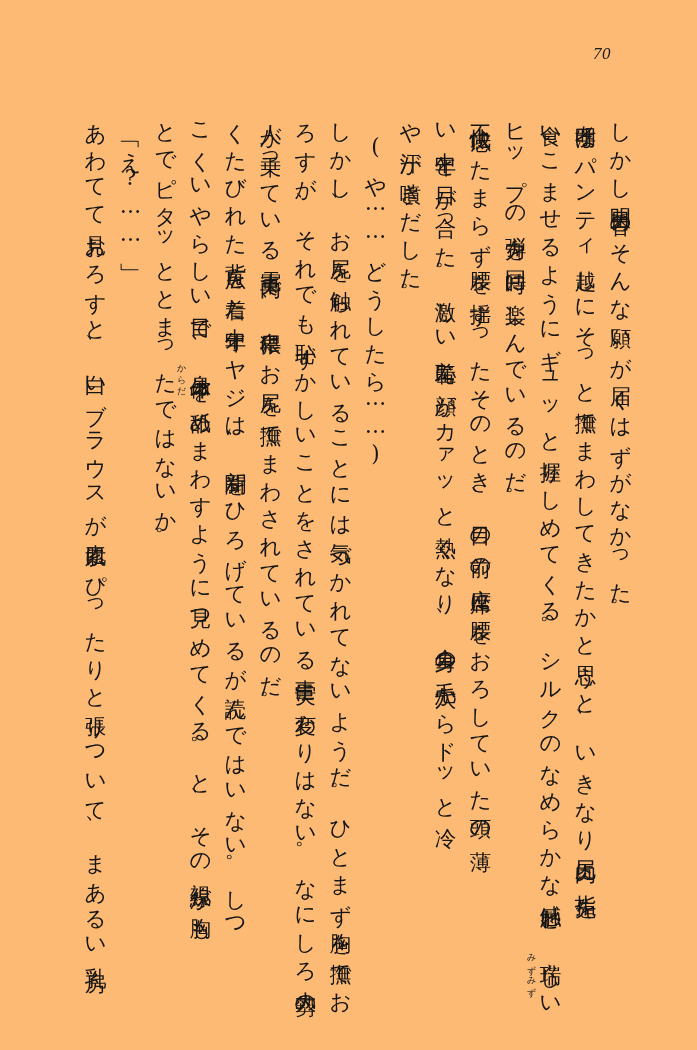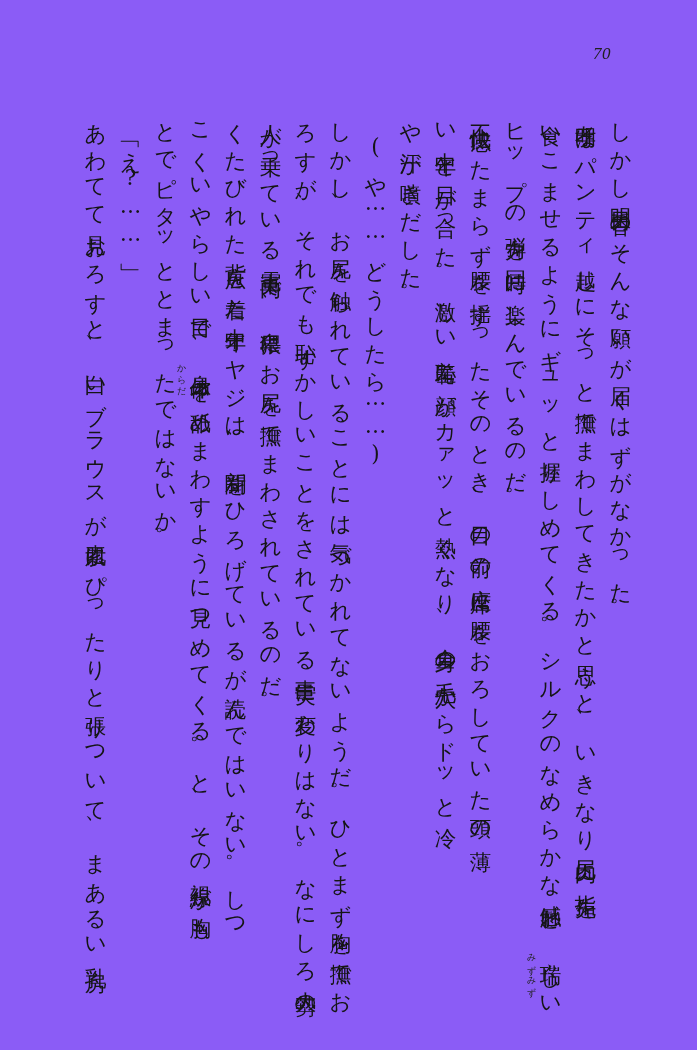--- a/index.html
+++ b/index.html
@@ -11,21 +11,21 @@
     width: 697px;
     height: 1050px;
     font-family: "Liberation Serif", serif;
     color: #1a1a1a;
     overflow: hidden;
     position: relative;
   }
   .page {
     position: absolute;
     inset: 0;
-    background: #8b5cf6;
+    background: #fdba74;
   }
   .page-number {
     position: absolute;
     top: 44px;
     right: 86px;
     font-family: "Liberation Serif", serif;
     font-size: 17px;
     font-style: italic;
     color: #20201f;
     letter-spacing: 0.5px;

